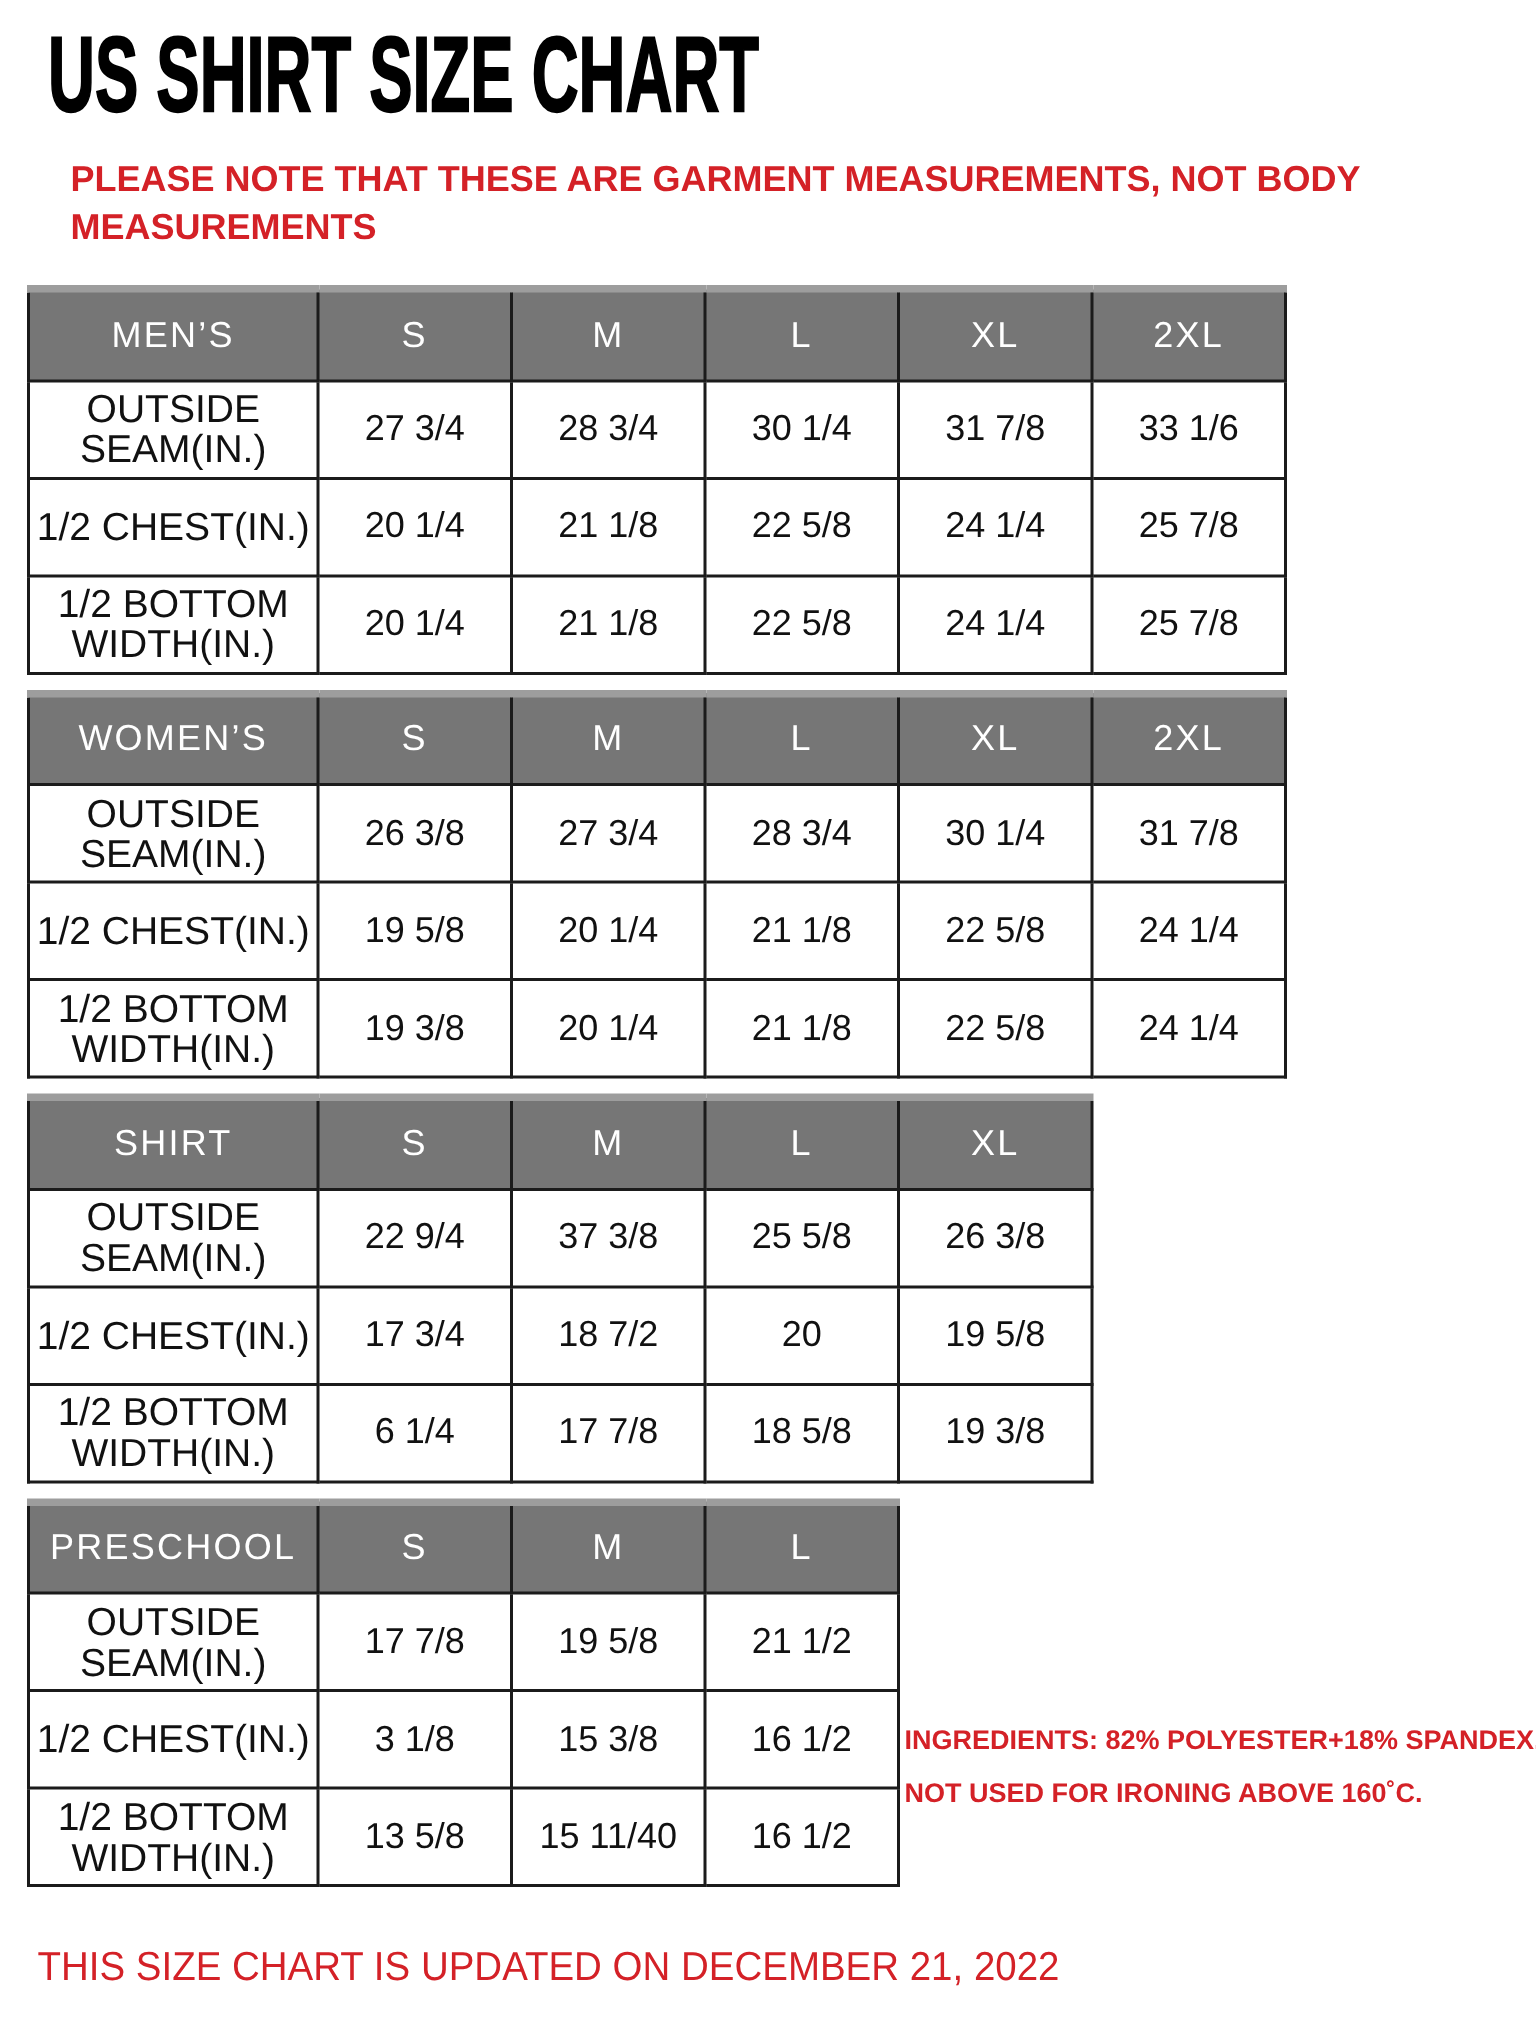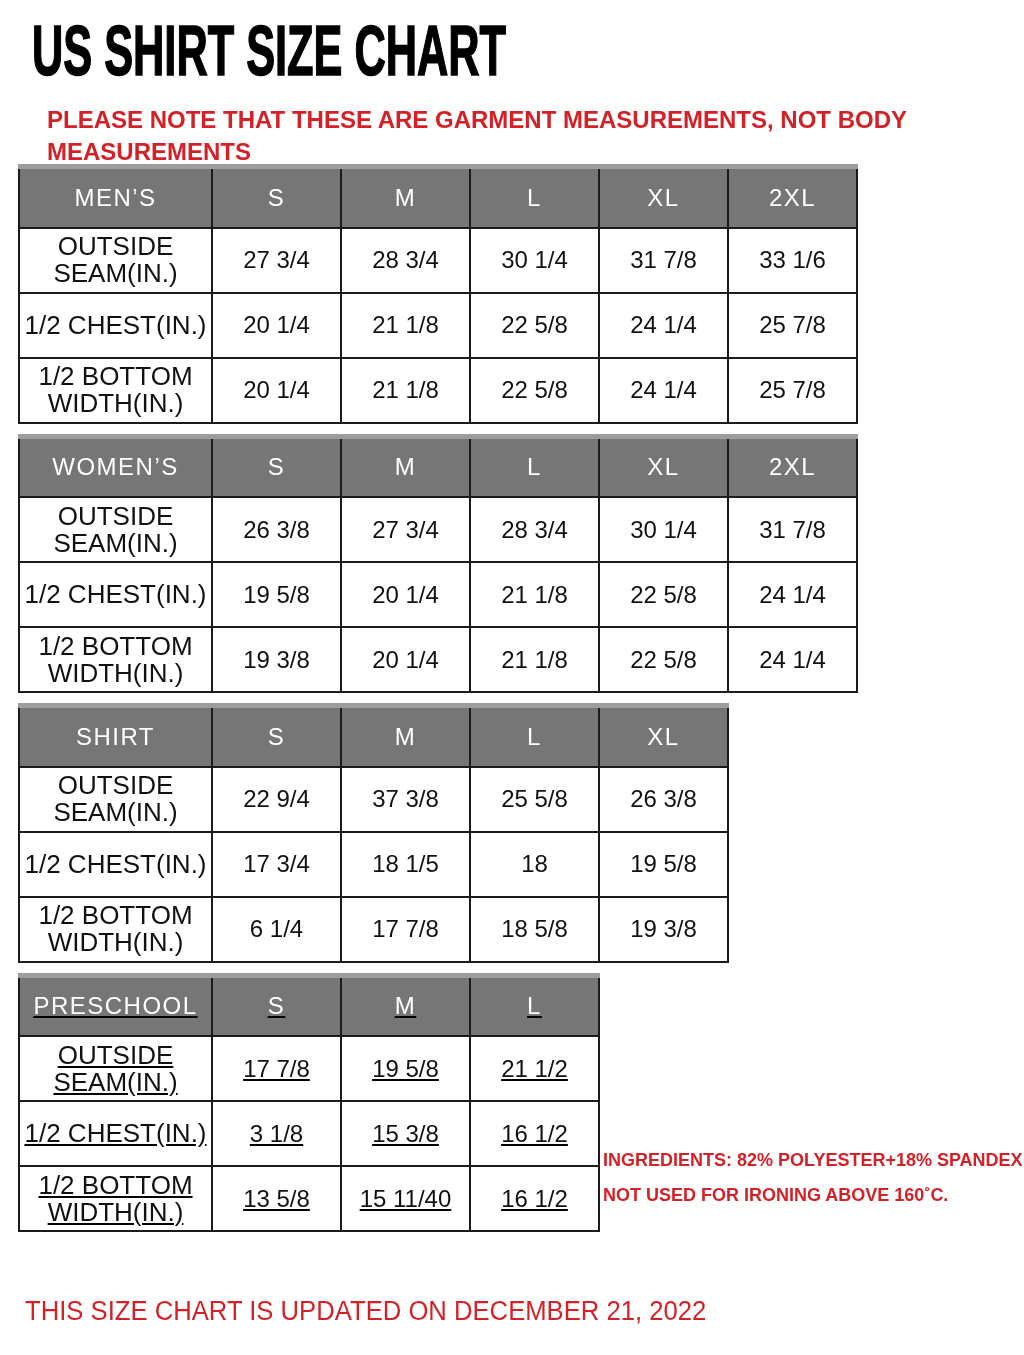--- a/index.html
+++ b/index.html
@@ -89,21 +89,21 @@
   }
 </style>
 </head>
 <body>
 
 <h1 class="title">US SHIRT SIZE CHART</h1>
 
 <p class="garment-note">PLEASE NOTE THAT THESE ARE GARMENT MEASUREMENTS, NOT BODY MEASUREMENTS</p>
 
 <div class="tables" id="tables-root">
-    <table class="size-table" style="width: 838px;">
+    <table class="size-table" style="width: 838px; margin-top: 26px;">
       <colgroup>
         <col style="width: 193px;">
         <col style="width: 129px;">
         <col style="width: 129px;">
         <col style="width: 129px;">
         <col style="width: 129px;">
         <col style="width: 129px;">
       </colgroup>
       <thead>
         <tr>
@@ -209,34 +209,34 @@
         <tr>
           <td class="row-label">OUTSIDE SEAM(IN.)</td>
           <td>22 9/4</td>
           <td>37 3/8</td>
           <td>25 5/8</td>
           <td>26 3/8</td>
         </tr>
         <tr>
           <td class="row-label">1/2 CHEST(IN.)</td>
           <td>17 3/4</td>
-          <td>18 1/5</td>
-          <td>18</td>
+          <td>18 7/2</td>
+          <td>20</td>
           <td>19 5/8</td>
         </tr>
         <tr>
           <td class="row-label">1/2 BOTTOM WIDTH(IN.)</td>
           <td>6 1/4</td>
           <td>17 7/8</td>
           <td>18 5/8</td>
           <td>19 3/8</td>
         </tr>
       </tbody>
     </table>
-    <table class="size-table" style="width: 580px; text-decoration: underline;">
+    <table class="size-table" style="width: 580px;">
       <colgroup>
         <col style="width: 193px;">
         <col style="width: 129px;">
         <col style="width: 129px;">
         <col style="width: 129px;">
       </colgroup>
       <thead>
         <tr>
           <th>PRESCHOOL</th>
           <th>S</th>

